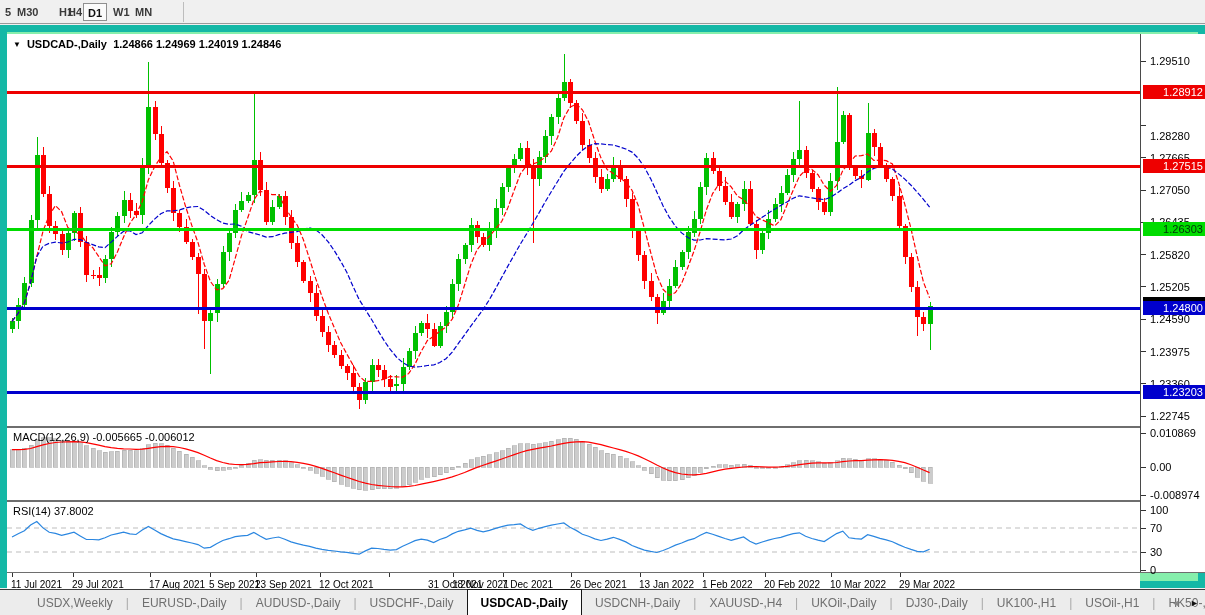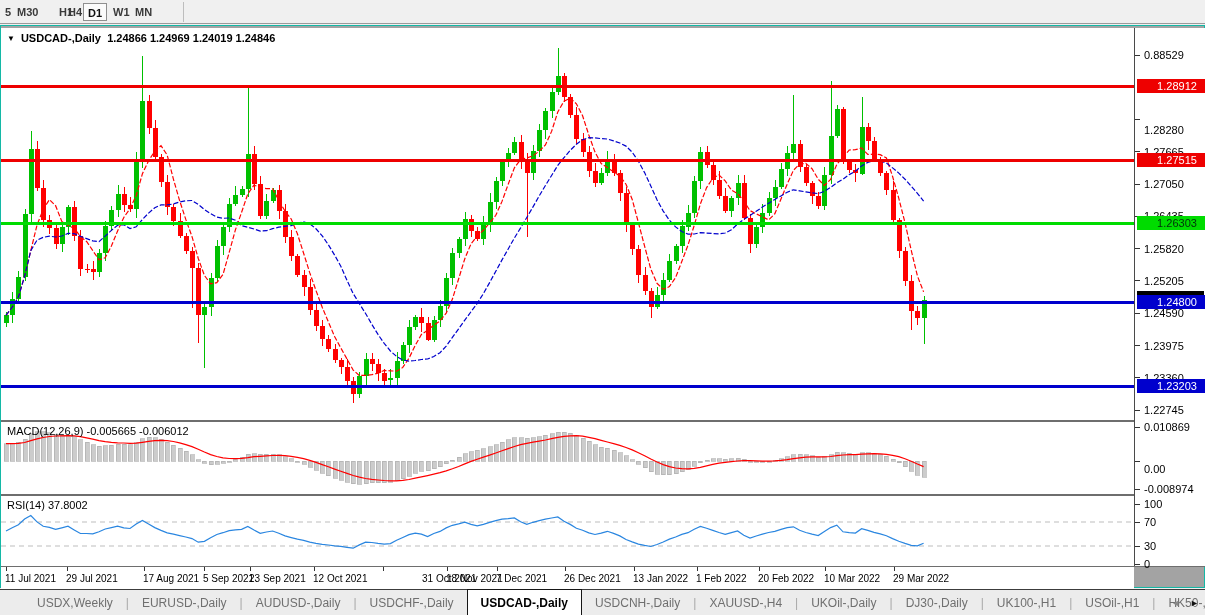--- a/index.html
+++ b/index.html
@@ -10,21 +10,21 @@
   
   #tf-bar { position:absolute; left:0; top:0; width:1205px; height:24px;
     background:#f0f0f0; border-bottom:1px solid #9a9a9a; }
   .tf-btn { position:absolute; top:3px; height:18px; line-height:18px; padding:0 4px;
     font-size:11px; font-weight:600; color:#3a3a3a; cursor:default; }
   .tf-btn.active { background:#fbfbfb; border:1px solid #8f8f8f; color:#111; }
   .tf-sep { position:absolute; top:2px; width:1px; height:20px; background:#bdbdbd; }
 
   
   #chart-window { position:absolute; left:0; top:25px; width:1205px; height:563px;
-    background:#a3a3a3; border:1px solid #14b8a6; }
+    background:#86efac; border:7px solid #14b8a6; }
   .pane { position:absolute; left:0; width:1133px; overflow:hidden; background:#fff; }
   #pane-main { top:2px; height:392px; }
   #pane-macd { top:396px; height:72px; }
   #pane-rsi  { top:470px; height:70px; }
   .pane-sep { position:absolute; left:0; width:1205px; height:2px; background:#6e6e6e; }
   #sep1 { top:394px; } #sep2 { top:468px; } #sep3 { top:540px; height:1px; }
   svg { position:absolute; left:0; top:0; display:block; }
 
   #chart-title { position:absolute; left:6px; top:4px; font-size:11px; font-weight:600;
     color:#000; white-space:nowrap; z-index:5; }
@@ -561,21 +561,21 @@
           <line x1="0" x2="1133" y1="50" y2="50" stroke="#bdbdbd" stroke-width="1" stroke-dasharray="5 4"></line>
           <polyline points="5.0,35.0 11.2,31.7 17.4,28.8 23.6,23.1 29.8,19.6 36.0,25.9 42.2,30.3 48.4,31.4 54.6,33.3 60.8,31.8 67.0,30.2 73.2,33.9 79.4,37.5 85.6,37.5 91.8,37.9 98.0,35.8 104.2,33.0 110.4,31.6 116.6,30.2 122.8,31.8 129.0,32.5 135.2,28.1 141.4,24.4 147.6,28.1 153.8,31.6 160.0,34.4 166.2,36.8 172.4,38.2 178.6,39.6 184.8,41.0 191.0,42.6 197.2,46.2 203.4,45.3 209.6,41.8 215.8,38.5 222.0,36.7 228.2,34.7 234.4,33.9 240.6,33.4 246.8,30.4 253.0,34.0 259.2,37.4 265.4,36.0 271.6,35.0 277.8,37.3 284.0,39.9 290.2,41.6 296.4,43.2 302.6,44.3 308.8,46.1 315.0,47.3 321.2,48.3 327.4,49.0 333.6,49.8 339.8,50.3 346.0,51.3 352.2,52.2 358.4,48.9 364.6,46.1 370.8,46.5 377.0,47.4 383.2,48.1 389.4,47.6 395.6,44.3 401.8,41.5 408.0,38.6 414.2,37.2 420.4,38.1 426.6,40.6 432.8,37.5 439.0,35.4 445.2,31.9 451.4,29.3 457.6,27.9 463.8,26.2 470.0,28.4 476.2,29.9 482.4,28.4 488.6,26.4 494.8,24.6 501.0,23.2 507.2,22.7 513.4,21.9 519.6,25.8 525.8,28.3 532.0,26.3 538.2,24.6 544.4,23.2 550.6,22.0 556.8,21.0 563.0,25.3 569.2,28.4 575.4,32.2 581.6,34.3 587.8,36.9 594.0,38.5 600.2,37.1 606.4,35.3 612.6,37.4 618.8,39.9 625.0,43.5 631.2,45.9 637.4,48.1 643.6,49.4 649.8,50.5 656.0,48.5 662.2,46.0 668.4,43.1 674.6,41.0 680.8,38.4 687.0,36.7 693.2,33.2 699.4,30.4 705.6,32.3 711.8,34.4 718.0,36.5 724.2,38.4 730.4,36.7 736.6,34.9 742.8,39.3 749.0,42.1 755.2,40.0 761.4,38.2 767.6,36.5 773.8,35.3 780.0,33.4 786.2,31.7 792.4,30.8 798.6,34.3 804.8,36.5 811.0,38.2 817.2,39.5 823.4,35.5 829.6,31.6 835.8,29.2 842.0,35.8 848.2,36.7 854.4,37.1 860.6,32.7 866.8,34.4 873.0,36.4 879.2,37.9 885.4,39.7 891.6,42.6 897.8,45.2 904.0,47.4 910.2,49.3 916.4,49.8 922.6,47.3" fill="none" stroke="#2a86e0" stroke-width="1.2"></polyline>
         </svg>
       <div class="ind-label">RSI(14) 37.8002</div>
     </div>
 
     <div class="pane-sep" id="sep3"></div>
 
     <div id="y-axis">
         <div class="ytick-dash" style="top: 27px;"></div>
-        <div class="ytick-label" style="top: 21px;">0.88529</div>
+        <div class="ytick-label" style="top: 21px;">1.29510</div>
         <div class="ytick-dash" style="top: 91px;"></div>
         <div class="ytick-label" style="top: 96px;">1.28280</div>
         <div class="ytick-dash" style="top: 123px;"></div>
         <div class="ytick-label" style="top: 118px;">1.27665</div>
         <div class="ytick-dash" style="top: 156px;"></div>
         <div class="ytick-label" style="top: 150px;">1.27050</div>
         <div class="ytick-dash" style="top: 188px;"></div>
         <div class="ytick-label" style="top: 182px;">1.26435</div>
         <div class="ytick-dash" style="top: 220px;"></div>
         <div class="ytick-label" style="top: 215px;">1.25820</div>
@@ -591,21 +591,21 @@
         <div class="ytick-label" style="top: 376px;">1.22745</div>
         <div class="price-badge" style="top: 51px; background: rgb(238, 0, 0); color: rgb(255, 255, 255);">1.28912</div>
         <div class="price-badge" style="top: 125px; background: rgb(238, 0, 0); color: rgb(255, 255, 255);">1.27515</div>
         <div class="price-badge" style="top: 188px; background: rgb(0, 220, 0); color: rgb(0, 50, 10);">1.26303</div>
         <div class="badge-cap" style="top: 263px;"></div>
         <div class="price-badge" style="top: 267px; background: rgb(0, 0, 205); color: rgb(255, 255, 255);">1.24800</div>
         <div class="price-badge" style="top: 351px; background: rgb(0, 0, 205); color: rgb(255, 255, 255);">1.23203</div>
         <div class="ytick-dash" style="top: 399px;"></div>
         <div class="ytick-label" style="top: 393px;">0.010869</div>
         <div class="ytick-dash" style="top: 433px;"></div>
-        <div class="ytick-label" style="top: 427px; margin-top: 8px;">0.00</div>
+        <div class="ytick-label" style="top: 427px;">0.00</div>
         <div class="ytick-dash" style="top: 461px;"></div>
         <div class="ytick-label" style="top: 455px;">-0.008974</div>
         <div class="ytick-dash" style="top: 476px;"></div>
         <div class="ytick-label" style="top: 470px;">100</div>
         <div class="ytick-dash" style="top: 494px;"></div>
         <div class="ytick-label" style="top: 488px;">70</div>
         <div class="ytick-dash" style="top: 518px;"></div>
         <div class="ytick-label" style="top: 512px;">30</div>
         <div class="ytick-dash" style="top: 536px;"></div>
         <div class="ytick-label" style="top: 530px;">0</div>

